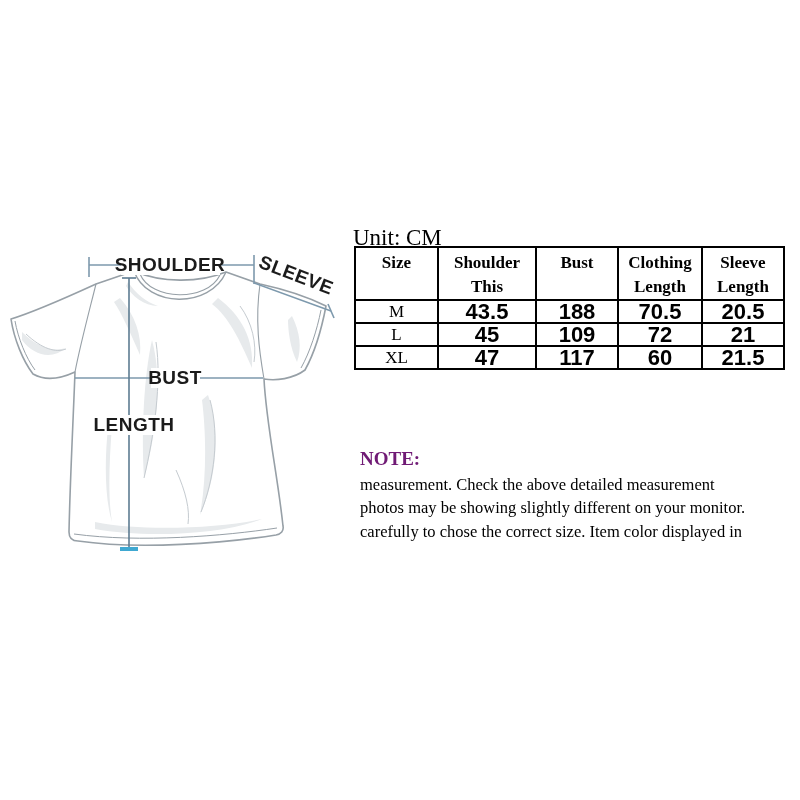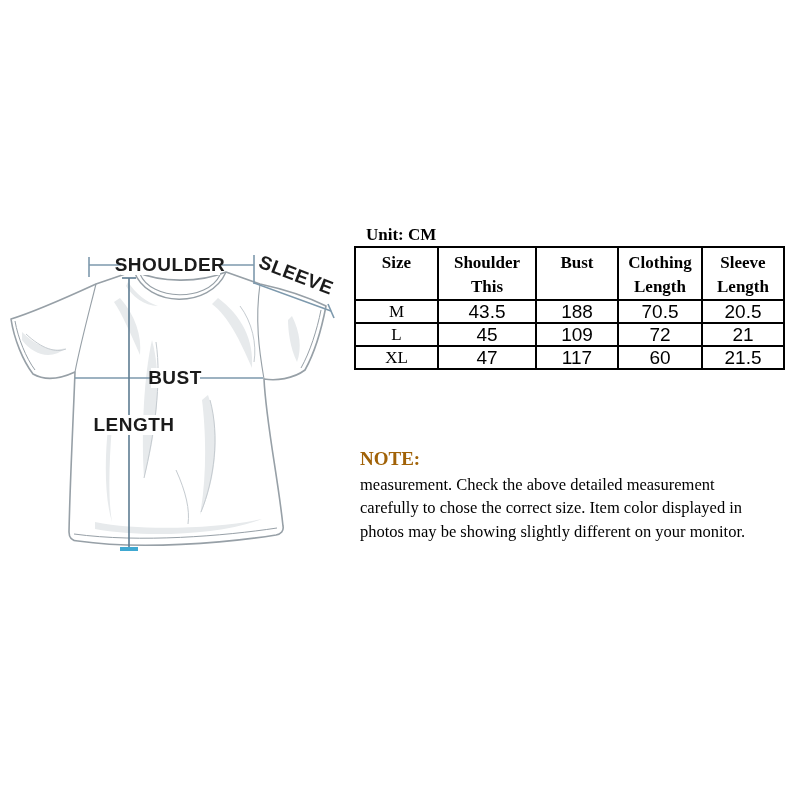--- a/index.html
+++ b/index.html
@@ -4,33 +4,33 @@
 <style>
   html,body{margin:0;padding:0;background:#ffffff;}
   #canvas{position:relative;width:800px;height:800px;background:#ffffff;overflow:hidden;
           font-family:"Liberation Serif", serif;color:#000;}
 
   
   #tshirt-svg{position:absolute;left:0;top:220px;}
   .measure-label{font-family:"Liberation Sans", sans-serif;font-weight:bold;font-size:19px;fill:#1b1b1b;letter-spacing:.5px;}
 
   
-  #unit-label{position:absolute;left:366px;top:225px;font-weight:bold;font-size:17px;}
+  #unit-label{position:absolute;left:353px;top:225px;font-weight:normal;font-size:23px;}
 
   #size-table{position:absolute;left:354px;top:246px;width:429px;border-collapse:collapse;
               table-layout:fixed;border:1px solid #000;}
   #size-table th,#size-table td{border:2px solid #000;text-align:center;padding:0;overflow:hidden;}
   #size-table th{font-family:"Liberation Serif", serif;font-weight:bold;font-size:17px;
                  vertical-align:top;height:44px;padding-top:3px;line-height:24px;}
   #size-table td{height:21px;line-height:21px;}
-  #size-table td.num{font-family:"Liberation Sans", sans-serif;font-size:19px;}
+  #size-table td.num{font-family:"Liberation Sans", sans-serif;font-size:22px;font-weight:bold;}
   #size-table td.size-cell{font-family:"Liberation Serif", serif;font-size:17px;}
 
   #note{position:absolute;left:360px;top:448px;width:424px;}
-  #note-title{color:#a16207;font-weight:bold;font-size:19px;line-height:22px;margin-bottom:3px;}
+  #note-title{color:#701a75;font-weight:bold;font-size:19px;line-height:22px;margin-bottom:3px;}
   .note-line{font-size:16.5px;line-height:23.4px;white-space:nowrap;}
 </style>
 </head>
 <body>
 
 <div id="canvas">
 
   <svg id="tshirt-svg" width="356" height="400" viewBox="0 0 356 400" xmlns="http://www.w3.org/2000/svg">
 
     <path d="M96,64
@@ -145,17 +145,17 @@
         <td class="num">117</td>
         <td class="num">60</td>
         <td class="num">21.5</td>
       </tr>
     </tbody>
   </table>
 
   <div id="note">
     <div id="note-title">NOTE:</div>
     <div class="note-line">measurement. Check the above detailed measurement</div>
+    <div class="note-line">photos may be showing slightly different on your monitor.</div>
     <div class="note-line">carefully to chose the correct size. Item color displayed in</div>
-    <div class="note-line">photos may be showing slightly different on your monitor.</div>
   </div>
 
 </div>
 
 </body></html>

